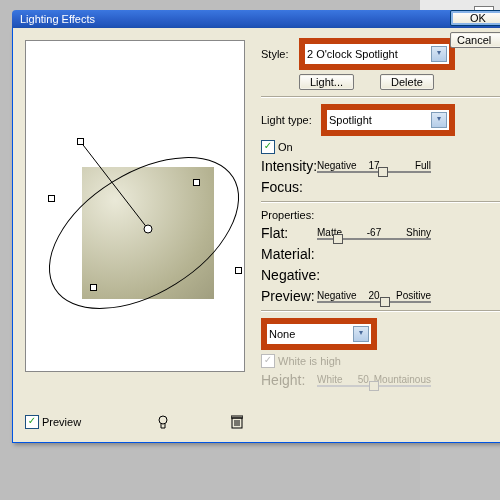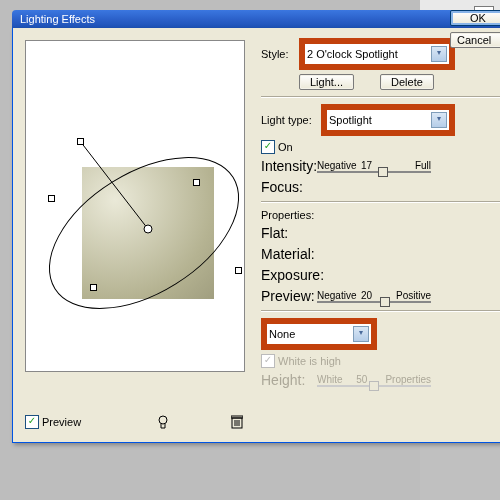--- a/index.html
+++ b/index.html
@@ -20,21 +20,21 @@
 .row{display:flex;align-items:center;margin-bottom:4px}
 .lbl{width:38px}
 .sel{flex:1;height:18px;background:#fff;border:6px solid #c2410c;padding:1px 2px;display:flex;justify-content:space-between;align-items:center}
 .dd{width:14px;height:14px;background:linear-gradient(#dae7f5,#b5cde8);border:1px solid #7f9db9;text-align:center;font-size:8px;line-height:12px;color:#4a6a9a}
 .btn{background:linear-gradient(#fff,#ece9d8);border:1px solid #7a7a7a;padding:1px 10px;font-size:11px;border-radius:2px;box-shadow:0 0 0 1px #f4f2e8 inset}
 .okbtn{border:1px solid #003c74;box-shadow:0 0 0 2px #88b4e8 inset}
 .hr{border-top:1px solid #aca899;border-bottom:1px solid #fff;margin:6px 0}
 .slider-row{display:flex;align-items:center;font-size:10px;margin-bottom:5px}
 .sl-lbl{width:56px;font-size:14px}
 .sl-left{width:44px;text-align:left}
-.sl-val{width:26px;}
+.sl-val{width:26px;text-align:center}
 .sl-right{width:44px;text-align:right}
 .track{position:relative;height:2px;background:#888;width:114px;margin:0 0}
 .thumb{position:absolute;top:-4px;width:8px;height:8px;background:#ece9d8;border:1px solid #555;transform:translateX(-50%)}
 .slider-area{width:114px;display:flex;flex-direction:column;align-items:stretch}
 .gray{color:#aca899}
 .grp-lbl{font-size:11px;margin-bottom:4px}
 .act{position:absolute;top:10px;left:450px;display:flex;flex-direction:column;gap:6px}
 </style>
 </head>
 <body>
@@ -123,28 +123,38 @@
 
     <div class="slider-row">
       <span class="sl-lbl">Focus:</span>
     </div>
 
     <div class="hr"></div>
     <div class="grp-lbl">Properties:</div>
 
     <div class="slider-row">
       <span class="sl-lbl">Flat:</span>
+      <div class="slider-area">
+        <div style="display:flex">
+            <span class="sl-left">Matte</span>
+            <span class="sl-val">-67</span>
+            <span class="sl-right">Shiny</span>
+          </div>
+        <div class="track">
+            <div class="thumb" style="left:18%"></div>
+          </div>
+      </div>
     </div>
 
     <div class="slider-row">
       <span class="sl-lbl">Material:</span>
     </div>
 
     <div class="slider-row">
-      <span class="sl-lbl">Exposure:</span>
+      <span class="sl-lbl">Negative:</span>
     </div>
 
     <div class="slider-row">
       <span class="sl-lbl">Preview:</span>
       <div class="slider-area">
         <div style="display:flex">
             <span class="sl-left">Negative</span>
             <span class="sl-val">20</span>
             <span class="sl-right">Positive</span>
           </div>
@@ -166,21 +176,21 @@
       <span class="chk" style="border-color:#bbb;color:#bbb">✓</span>
       <span>White is high</span>
     </div>
 
     <div class="slider-row gray">
       <span class="sl-lbl">Height:</span>
       <div class="slider-area">
         <div style="display:flex">
             <span class="sl-left">White</span>
             <span class="sl-val">50</span>
-            <span class="sl-right" style="width:58px">Properties</span>
+            <span class="sl-right" style="width:58px">Mountainous</span>
           </div>
         <div class="track" style="background:#ccc">
             <div class="thumb" style="left:50%;border-color:#bbb"></div>
           </div>
       </div>
     </div>
 
   </div>
 
 </div>

